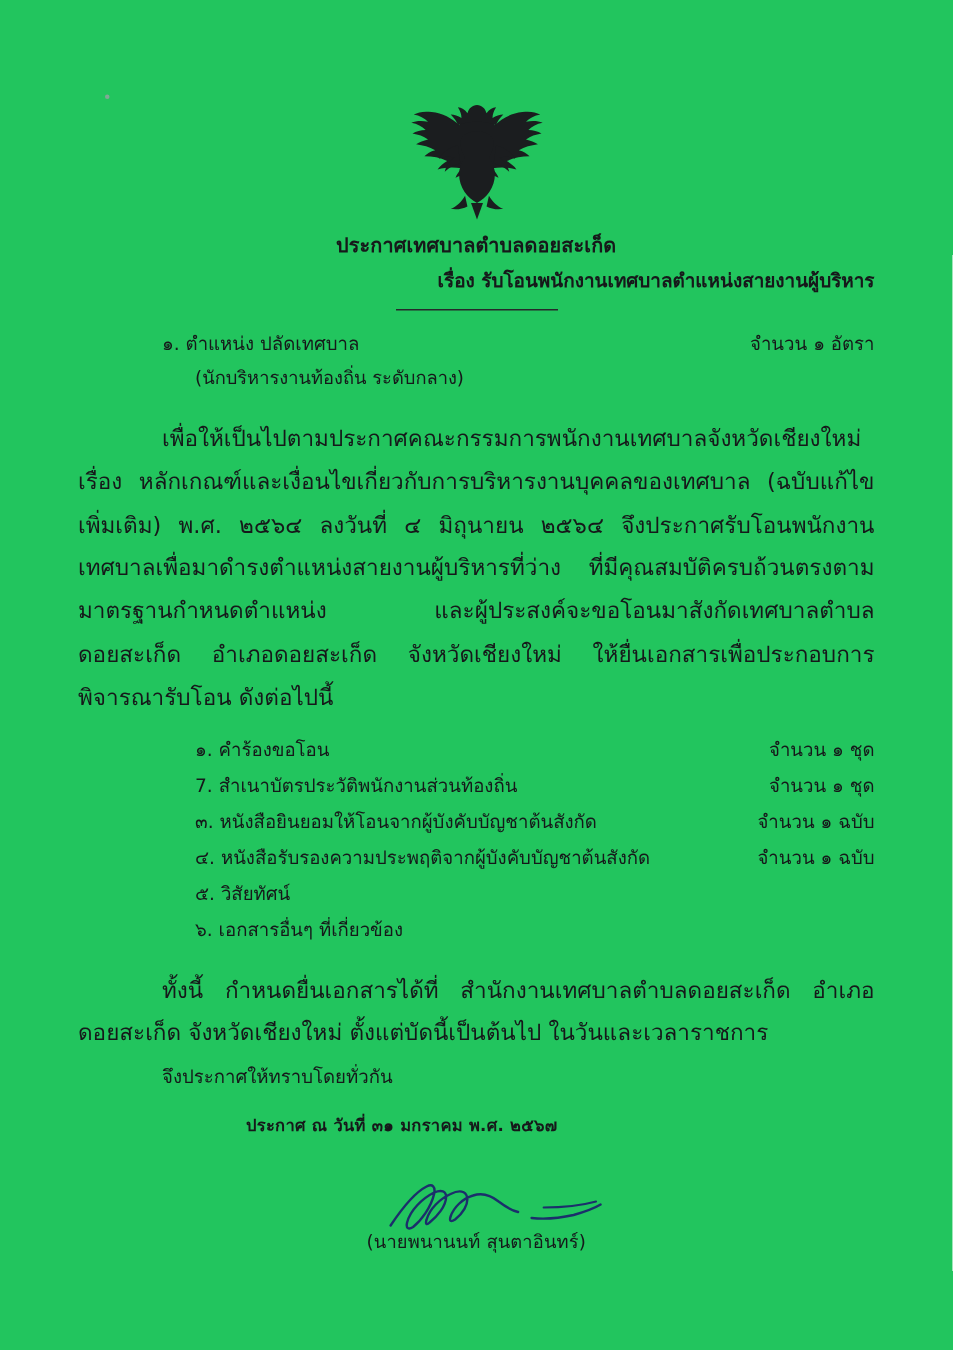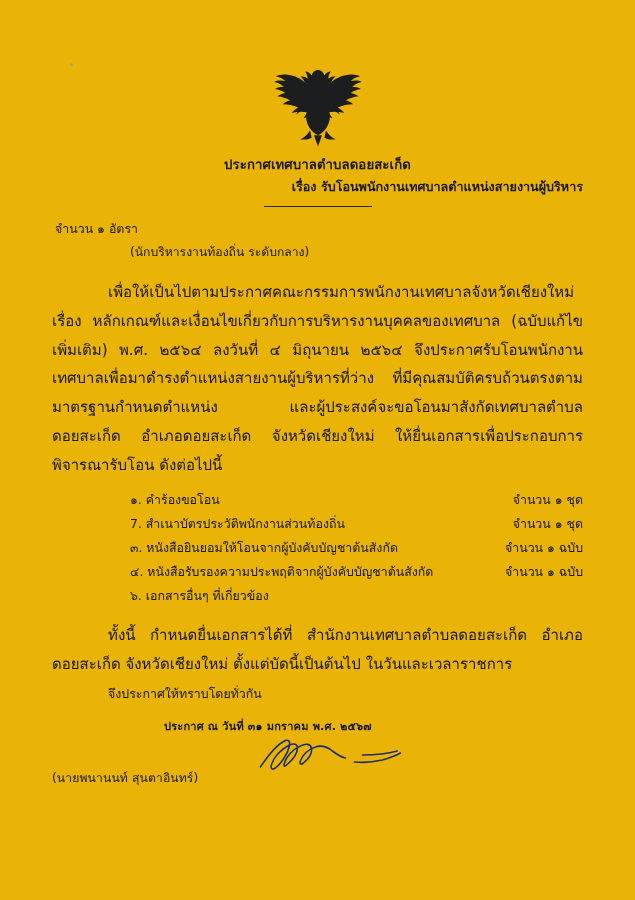--- a/index.html
+++ b/index.html
@@ -11,21 +11,21 @@
     width: 635px;
     height: 900px;
     font-family: "DejaVu Sans", "Liberation Sans", sans-serif;
     color: #16181a;
     position: relative;
     overflow: hidden;
   }
   .page {
     position: absolute;
     inset: 0;
-    background: #eab308;
+    background: #22c55e;
   }
   .speck {
     position: absolute;
     width: 3px;
     height: 3px;
     background: #9aa0a3;
     border-radius: 50%;
     opacity: .8;
   }
   
@@ -117,22 +117,22 @@
     line-height: 1.92;
   }
   .date-line {
     margin-top: 11px;
     padding-left: 112px;
     font-size: 11px;
     letter-spacing: .2px;
     font-weight: bold;
   }
   .sign-block {
-    margin-top: 32px;
-    text-align: left;
+    margin-top: 58px;
+    text-align: center;
     font-size: 12.2px;
     line-height: 1.85;
     position: relative;
   }
   .sign-name {
     letter-spacing: .1px;
   }
   .sign-role {
     letter-spacing: .1px;
   }
@@ -177,20 +177,21 @@
   <div class="doc">
 
     <div class="title-block">
       <div class="title-1">ประกาศเทศบาลตำบลดอยสะเก็ด</div>
       <div class="title-2">เรื่อง รับโอนพนักงานเทศบาลตำแหน่งสายงานผู้บริหาร</div>
       <div class="rule"></div>
     </div>
 
 
     <div class="row" style="margin-top:10px;">
+      <div class="lbl">๑. ตำแหน่ง ปลัดเทศบาล</div>
       <div class="amt">จำนวน ๑ อัตรา</div>
     </div>
     <div class="sub-note">(นักบริหารงานท้องถิ่น ระดับกลาง)</div>
 
     <div class="para"><span class="indent"></span><span>เพื่อให้เป็นไปตามประกาศคณะกรรมการพนักงานเทศบาลจังหวัดเชียงใหม่ เรื่อง หลักเกณฑ์และเงื่อนไขเกี่ยวกับการบริหารงานบุคคลของเทศบาล (ฉบับแก้ไขเพิ่มเติม) พ.ศ. ๒๕๖๔ ลงวันที่ ๔ มิถุนายน ๒๕๖๔ จึงประกาศรับโอนพนักงานเทศบาลเพื่อมาดำรงตำแหน่งสายงานผู้บริหารที่ว่าง ที่มีคุณสมบัติครบถ้วนตรงตามมาตรฐานกำหนดตำแหน่ง และผู้ประสงค์จะขอโอนมาสังกัดเทศบาลตำบลดอยสะเก็ด อำเภอดอยสะเก็ด จังหวัดเชียงใหม่ ให้ยื่นเอกสารเพื่อประกอบการพิจารณารับโอน ดังต่อไปนี้</span></div>
 
     <div class="list">
       <div class="row">
         <div class="lbl">๑. คำร้องขอโอน</div>
         <div class="amt">จำนวน ๑ ชุด</div>
@@ -199,20 +200,24 @@
         <div class="lbl">7. สำเนาบัตรประวัติพนักงานส่วนท้องถิ่น</div>
         <div class="amt">จำนวน ๑ ชุด</div>
       </div>
       <div class="row">
         <div class="lbl">๓. หนังสือยินยอมให้โอนจากผู้บังคับบัญชาต้นสังกัด</div>
         <div class="amt">จำนวน ๑ ฉบับ</div>
       </div>
       <div class="row">
         <div class="lbl">๔. หนังสือรับรองความประพฤติจากผู้บังคับบัญชาต้นสังกัด</div>
         <div class="amt">จำนวน ๑ ฉบับ</div>
+      </div>
+      <div class="row">
+        <div class="lbl">๕. วิสัยทัศน์</div>
+        <div class="amt"></div>
       </div>
       <div class="row">
         <div class="lbl">๖. เอกสารอื่นๆ ที่เกี่ยวข้อง</div>
         <div class="amt"></div>
       </div>
     </div>
 
     <div class="para"><span class="indent"></span><span>ทั้งนี้ กำหนดยื่นเอกสารได้ที่ สำนักงานเทศบาลตำบลดอยสะเก็ด อำเภอดอยสะเก็ด จังหวัดเชียงใหม่ ตั้งแต่บัดนี้เป็นต้นไป ในวันและเวลาราชการ</span></div>
 
     <div class="announce">จึงประกาศให้ทราบโดยทั่วกัน</div>

